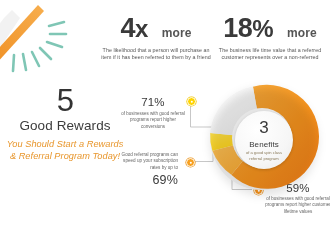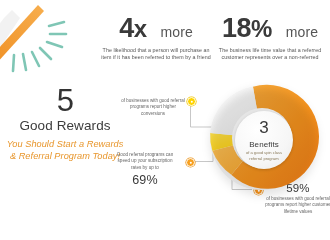--- a/index.html
+++ b/index.html
@@ -82,22 +82,22 @@
     letter-spacing: -0.5px;
   }
   .stat-unit {
     font-size: 24px;
     line-height: 28px;
     font-weight: 700;
     color: #3a3a3a;
     letter-spacing: -0.5px;
   }
   .stat-more {
-    font-size: 14px;
-    font-weight: 400;
+    font-size: 12px;
+    font-weight: 700;
     color: #555555;
     margin-left: 14px;
     letter-spacing: 0.1px;
   }
   .stat-desc {
     font-size: 5.3px;
     line-height: 7.4px;
     color: #555555;
     margin-top: 4px;
     letter-spacing: 0.05px;
@@ -116,21 +116,21 @@
     letter-spacing: 0.1px;
   }
   .callout-71 .c-txt {
     font-size: 4.5px;
     line-height: 6.3px;
     color: #666666;
     margin-top: 2px;
   }
 
   
-  .callout-69 { left: 112px; top: 152px; width: 66px; text-align: center; }
+  .callout-69 { left: 112px; top: 152px; width: 66px; text-align: right; }
   .callout-69 .c-txt {
     font-size: 4.6px;
     line-height: 6.4px;
     color: #666666;
   }
   .callout-69 .c-num {
     font-size: 12.5px;
     line-height: 15px;
     color: #3a3a3a;
     margin-top: 2px;
@@ -282,20 +282,21 @@
     <div class="stat-desc">The business life time value that a referred customer represents over a non-referred</div>
   </div>
 
   <svg class="connector-svg">
     <polyline class="conn-line" points="190.5,101 190.5,127 219,127"></polyline>
     <polyline class="conn-line" points="190,161.5 213,161.5 213,152"></polyline>
     <polyline class="conn-line" points="252,189.5 232,189.5 232,176"></polyline>
   </svg>
 
   <div class="callout callout-71">
+    <div class="c-num">71%</div>
     <div class="c-txt">of businesses with good referral programs report higher conversions</div>
   </div>
   <div class="dot dot-71">
       <span class="dot-inner"></span>
     </div>
 
   <div class="callout callout-69">
     <div class="c-txt">Good referral programs can speed up your subscription rates by up to</div>
     <div class="c-num">69%</div>
   </div>

